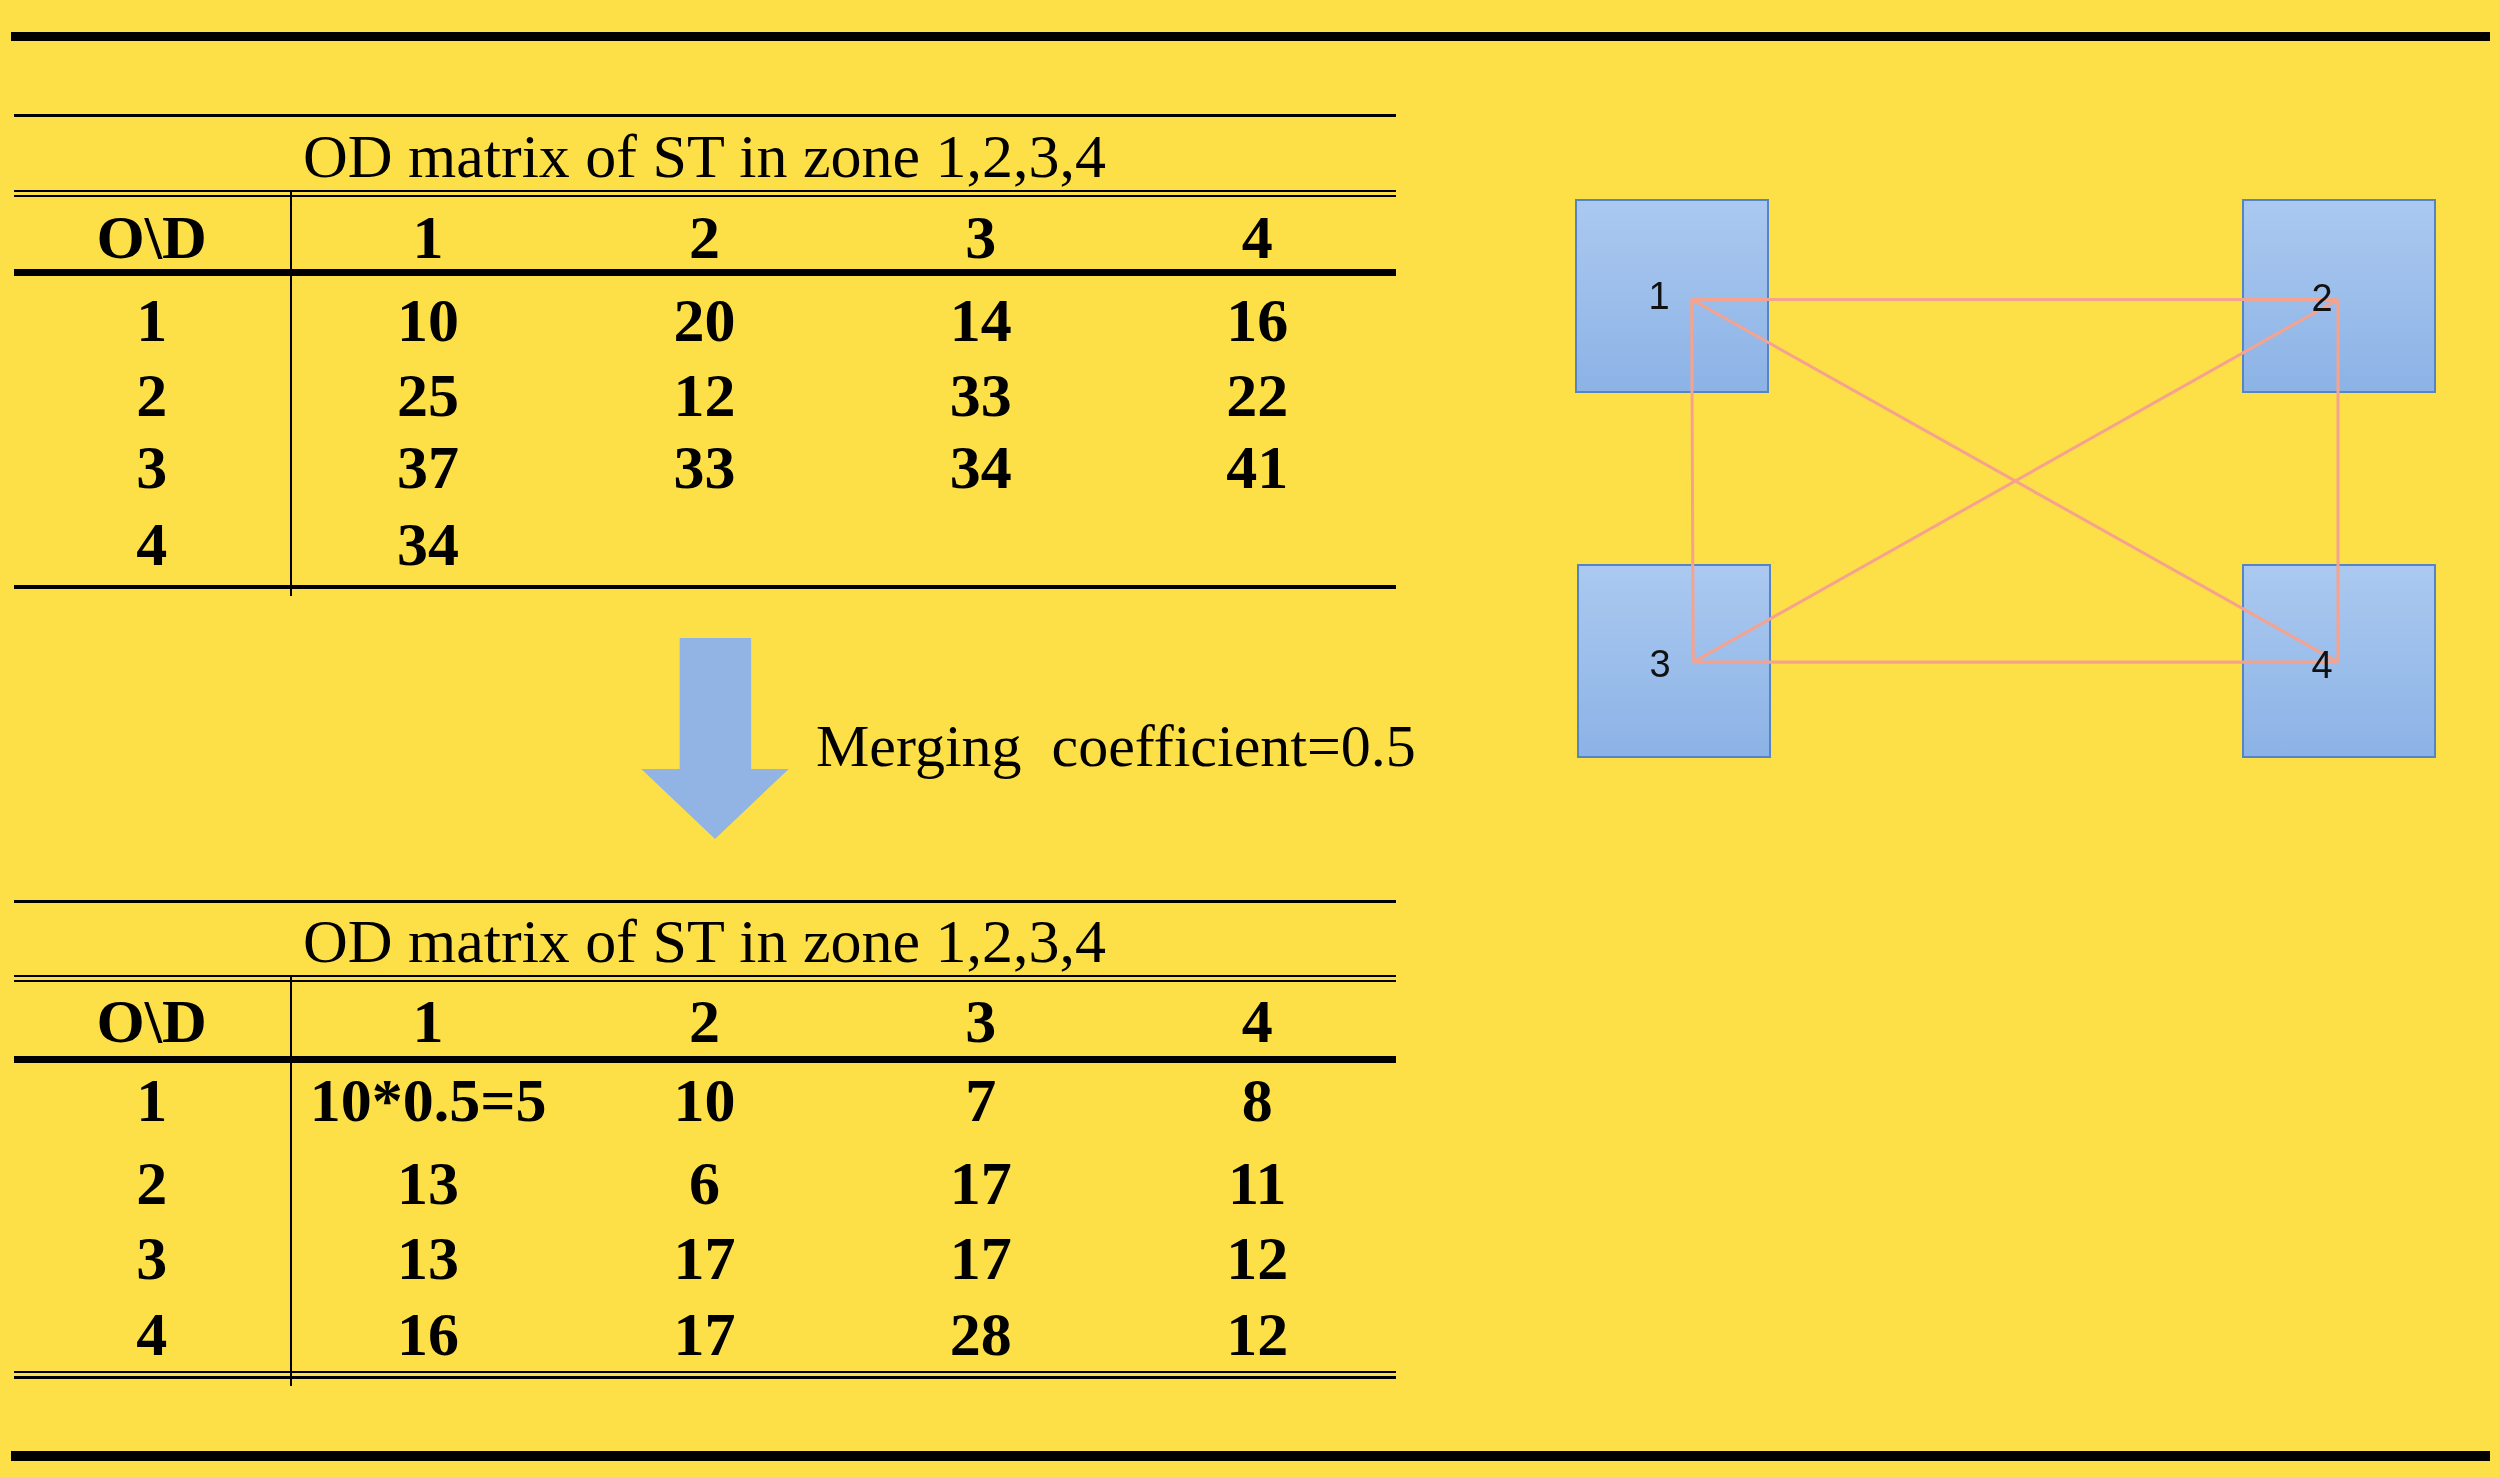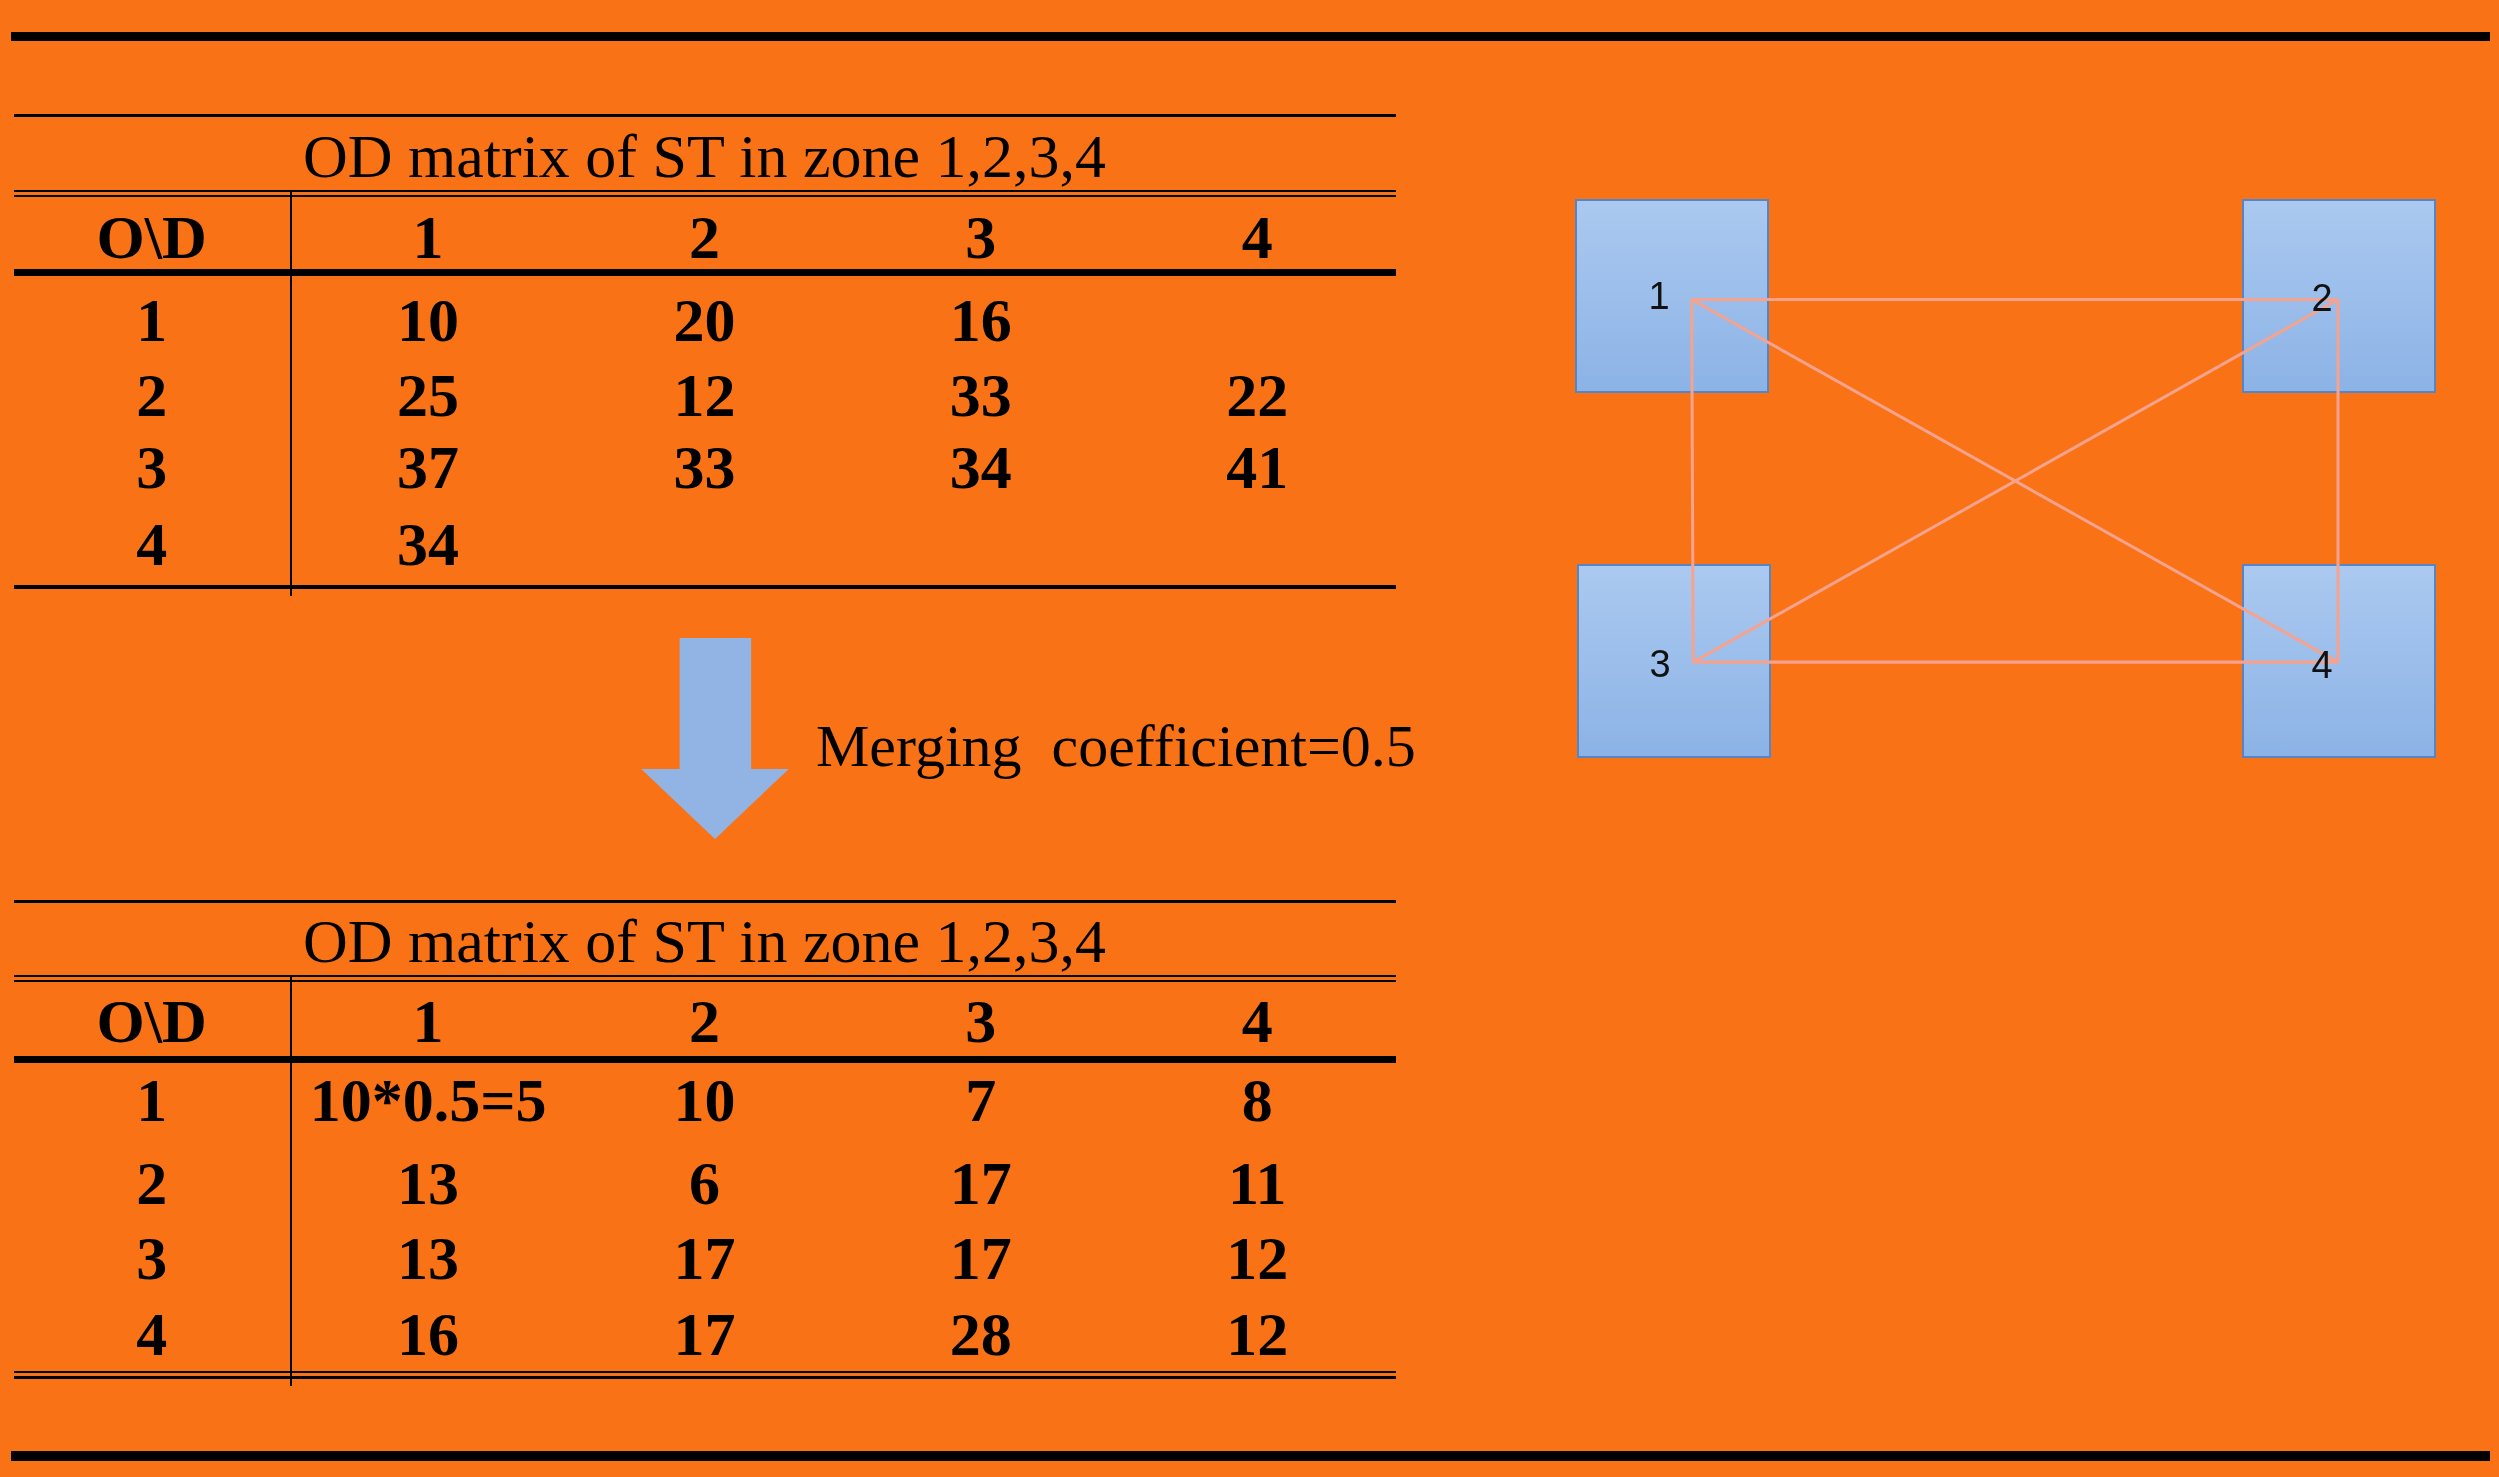--- a/index.html
+++ b/index.html
@@ -1,20 +1,20 @@
 <!DOCTYPE html>
 <html style="--edge_color: #f5a28e; --node_border: #5585c5; --node_fill_top: #abc9f0; --node_fill_bottom: #8cb3e6; --arrow_fill: #92b4e4; --rule_color: #000000; --text_color: #000000;font-size:12px"><head>
 <meta charset="utf-8">
 <style>
   html,body{margin:0;padding:0;background:#ffffff;}
   #canvas{
     position:relative;
     width:2500px;
     height:1477px;
-    background:#f97316;
+    background:#fde047;
     overflow:hidden;
     font-family:"Liberation Serif", serif;
     color:var(--text_color,#000);
   }
   
   .frame-bar{position:absolute;left:10.5px;width:2479px;background:#000;}
   .frame-bar.top{top:32px;height:9px;}
   .frame-bar.bottom{top:1451px;height:9.8px;}
 
   
@@ -75,20 +75,21 @@
       <span>3</span>
       <span>4</span>
     </div>
 
     <div class="rule" style="top:269px;height:6.8px;"></div>
 
     <div class="trow" style="top:286px;">
       <span>1</span>
       <span>10</span>
       <span>20</span>
+      <span>14</span>
       <span>16</span>
     </div>
     <div class="trow" style="top:361px;">
       <span>2</span>
       <span>25</span>
       <span>12</span>
       <span>33</span>
       <span>22</span>
     </div>
     <div class="trow" style="top:433px;">

